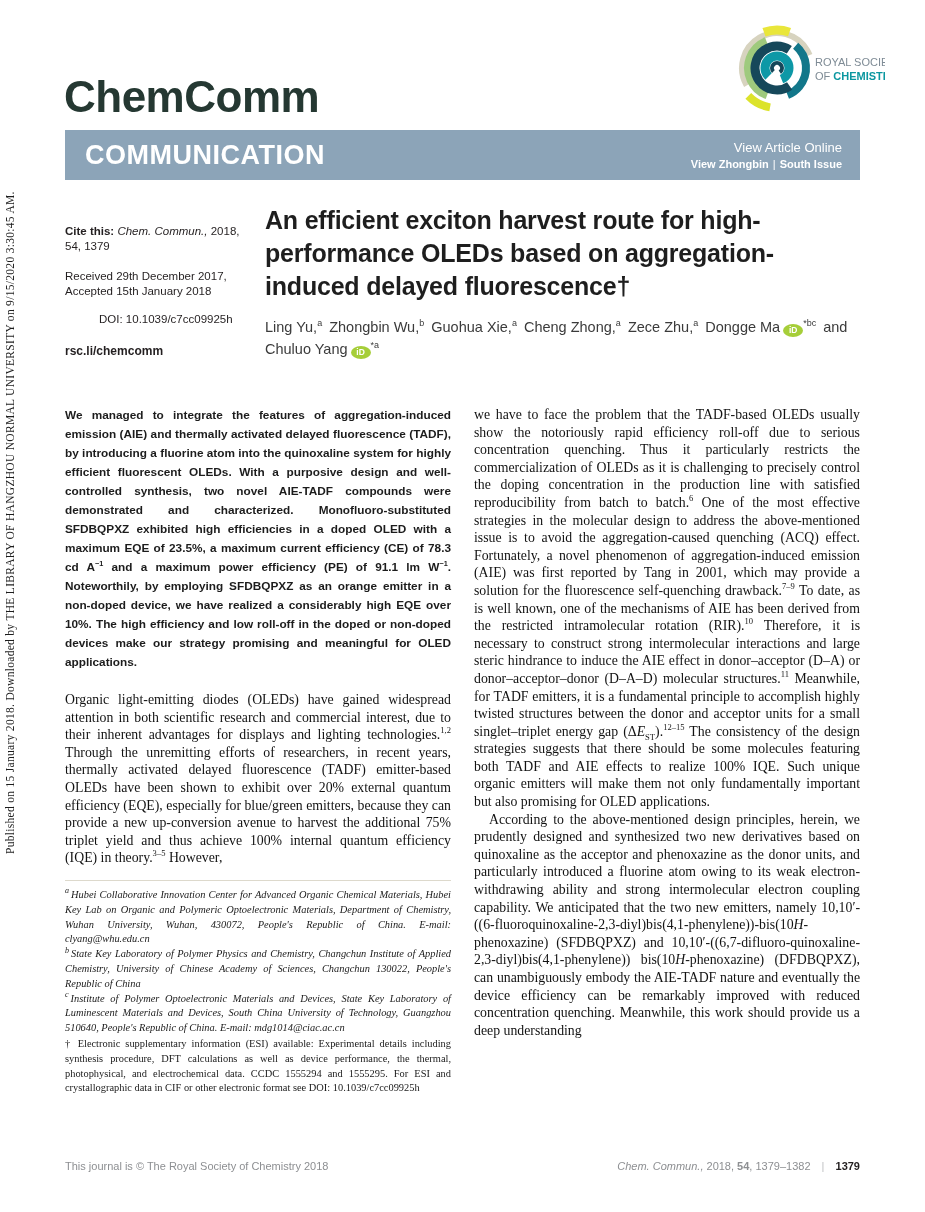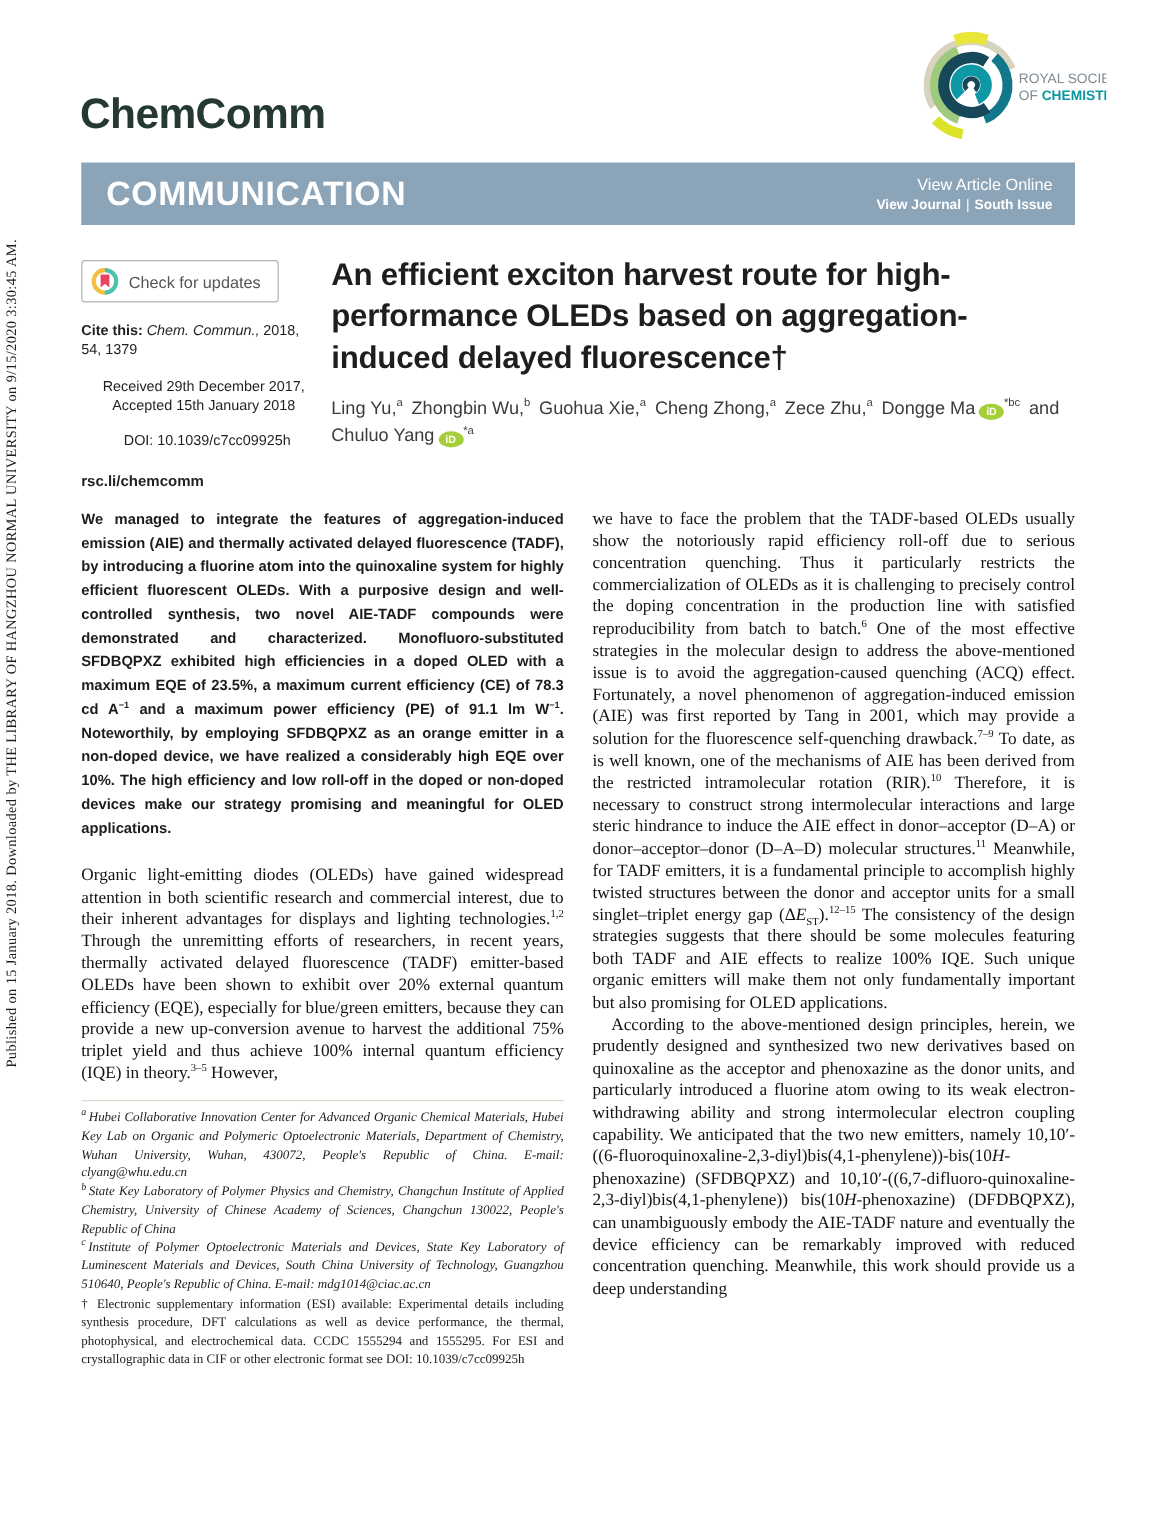--- a/index.html
+++ b/index.html
@@ -13,21 +13,21 @@
   
   .sidebar-note {
     position:absolute; left:4px; top:88px; height:766px;
     writing-mode:vertical-rl; transform:rotate(180deg);
     font-family:"Liberation Serif", serif; font-size:11.5px; color:#1c1c1c;
     letter-spacing:0.3px; white-space:nowrap;
   }
 
   .journal-name {
     position:absolute; left:64px; top:72px;
-    font-size:34px; font-weight:700; color:#253832; letter-spacing:-0.5px;
+    font-size:44px; font-weight:700; color:#253832; letter-spacing:-0.5px;
   }
 
   .rsc-logo { position:absolute; left:733px; top:18px; }
 
   
   .banner {
     position:absolute; left:65px; top:130px; width:795px; height:50px;
     background:#8ca4b8; box-sizing:border-box;
     display:flex; align-items:center; justify-content:space-between; padding:0 18px 0 20px;
   }
@@ -43,21 +43,21 @@
   .check-badge {
     display:inline-flex; align-items:center; gap:8px;
     border:1px solid #b3b3b6; border-radius:3px; background:#fff;
     padding:5px 13px 5px 7px; cursor:pointer;
   }
   .check-badge .label { font-size:13px; color:#55565a; }
   .meta-line { font-size:11.5px; line-height:15px; }
   .cite { margin-top:16px; }
   .cite b { font-weight:700; }
   .cite i { font-style:italic; }
-  .received { margin-top:15px;text-align:center; }
+  .received { margin-top:15px; }
   .doi { margin-top:13px;padding-left:34px; }
   .site { margin-top:17px; font-size:12px; font-weight:700; cursor:pointer; }
 
   
   .title-block { position:absolute; left:265px; top:204px; width:600px; }
   .article-title {
     margin:0; font-size:25px; line-height:33px; font-weight:700;
     color:#1e1e1e; letter-spacing:-0.2px;
   }
   .authors { margin-top:13px; font-size:14.5px; line-height:22px; color:#3b3b3b; }
@@ -126,35 +126,26 @@
     </g>
     <text x="82" y="48" font-size="11" fill="#7e8b95" data-interactable="false">ROYAL SOCIETY</text>
     <text x="82" y="62" font-size="11" fill="#7e8b95"><tspan data-interactable="false">OF </tspan><tspan font-weight="bold" fill="#0b97a0" data-interactable="false">CHEMISTRY</tspan></text>
   </svg>
 
   <div class="banner" data-interactable="false">
     <div class="banner-label" data-interactable="false">COMMUNICATION</div>
     <div class="banner-links" data-interactable="false">
       <div class="view-article" data-interactable="true">View Article Online</div>
       <div class="view-links">
-        <span data-interactable="true">View Journal</span><span class="vsep" data-interactable="false">|</span><span data-interactable="true">South Issue</span>
+        <span data-interactable="true">View Zhongbin</span><span class="vsep" data-interactable="false">|</span><span data-interactable="true">South Issue</span>
       </div>
     </div>
   </div>
 
   <div class="meta-col" data-interactable="false">
-    <div class="check-badge" data-interactable="true">
-      <svg width="22" height="22" viewBox="0 0 22 22" data-interactable="false">
-        <circle cx="11" cy="11" r="10" fill="#ffffff"></circle>
-        <circle cx="11" cy="11" r="9" fill="none" stroke="#f3c03f" stroke-width="3.4" stroke-dasharray="28.3 28.3" transform="rotate(90 11 11)"></circle>
-        <circle cx="11" cy="11" r="9" fill="none" stroke="#4ec0ae" stroke-width="3.4" stroke-dasharray="28.3 28.3" transform="rotate(-90 11 11)"></circle>
-        <path d="M7.5 5.5 h7 v10.5 l-3.5 -3 l-3.5 3 z" fill="#e8435f"></path>
-      </svg>
-      <span class="label" data-interactable="false">Check for updates</span>
-    </div>
 
     <div class="meta-line cite" data-interactable="false">
       <b data-interactable="false">Cite this: </b><i data-interactable="false">Chem. Commun.,</i><span data-interactable="false"> 2018,</span><br>
       <span data-interactable="false">54, 1379</span>
     </div>
 
     <div class="meta-line received" data-interactable="false">
       <span data-interactable="false">Received 29th December 2017,</span><br>
       <span data-interactable="false">Accepted 15th January 2018</span>
     </div>
@@ -186,14 +177,24 @@
       <div class="footnote" data-interactable="false"><sup>b</sup><span>State Key Laboratory of Polymer Physics and Chemistry, Changchun Institute of Applied Chemistry, University of Chinese Academy of Sciences, Changchun 130022, People's Republic of China</span></div>
       <div class="footnote" data-interactable="false"><sup>c</sup><span>Institute of Polymer Optoelectronic Materials and Devices, State Key Laboratory of Luminescent Materials and Devices, South China University of Technology, Guangzhou 510640, People's Republic of China. E-mail: mdg1014@ciac.ac.cn</span></div>
       <div class="footnote footnote-dagger" data-interactable="false">† Electronic supplementary information (ESI) available: Experimental details including synthesis procedure, DFT calculations as well as device performance, the thermal, photophysical, and electrochemical data. CCDC 1555294 and 1555295. For ESI and crystallographic data in CIF or other electronic format see DOI: 10.1039/c7cc09925h</div>
     </div>
     <div class="col" data-interactable="false">
       <div class="body-text" data-interactable="false">we have to face the problem that the TADF-based OLEDs usually show the notoriously rapid efficiency roll-off due to serious concentration quenching. Thus it particularly restricts the commercialization of OLEDs as it is challenging to precisely control the doping concentration in the production line with satisfied reproducibility from batch to batch.<sup>6</sup> One of the most effective strategies in the molecular design to address the above-mentioned issue is to avoid the aggregation-caused quenching (ACQ) effect. Fortunately, a novel phenomenon of aggregation-induced emission (AIE) was first reported by Tang in 2001, which may provide a solution for the fluorescence self-quenching drawback.<sup>7–9</sup> To date, as is well known, one of the mechanisms of AIE has been derived from the restricted intramolecular rotation (RIR).<sup>10</sup> Therefore, it is necessary to construct strong intermolecular interactions and large steric hindrance to induce the AIE effect in donor–acceptor (D–A) or donor–acceptor–donor (D–A–D) molecular structures.<sup>11</sup> Meanwhile, for TADF emitters, it is a fundamental principle to accomplish highly twisted structures between the donor and acceptor units for a small singlet–triplet energy gap (Δ<i>E</i><sub>ST</sub>).<sup>12–15</sup> The consistency of the design strategies suggests that there should be some molecules featuring both TADF and AIE effects to realize 100% IQE. Such unique organic emitters will make them not only fundamentally important but also promising for OLED applications.</div>
       <div class="body-text para2" data-interactable="false">According to the above-mentioned design principles, herein, we prudently designed and synthesized two new derivatives based on quinoxaline as the acceptor and phenoxazine as the donor units, and particularly introduced a fluorine atom owing to its weak electron-withdrawing ability and strong intermolecular electron coupling capability. We anticipated that the two new emitters, namely 10,10′-((6-fluoroquinoxaline-2,3-diyl)bis(4,1-phenylene))-bis(10<i>H</i>-phenoxazine) (SFDBQPXZ) and 10,10′-((6,7-difluoro-quinoxaline-2,3-diyl)bis(4,1-phenylene)) bis(10<i>H</i>-phenoxazine) (DFDBQPXZ), can unambiguously embody the AIE-TADF nature and eventually the device efficiency can be remarkably improved with reduced concentration quenching. Meanwhile, this work should provide us a deep understanding</div>
     </div>
   </div>
 
+  <div class="footer" data-interactable="false">
+    <div data-interactable="false">This journal is © The Royal Society of Chemistry 2018</div>
+    <div data-interactable="false">
+      <span class="f-it" data-interactable="false">Chem. Commun.,</span>
+      <span data-interactable="false">2018,</span>
+      <span class="vol" data-interactable="false">54</span><span data-interactable="false">, 1379–1382</span>
+      <span class="fsep" data-interactable="false">|</span>
+      <span class="pagenum" data-interactable="false">1379</span>
+    </div>
+  </div>
 
 </div>
 
 </body></html>

